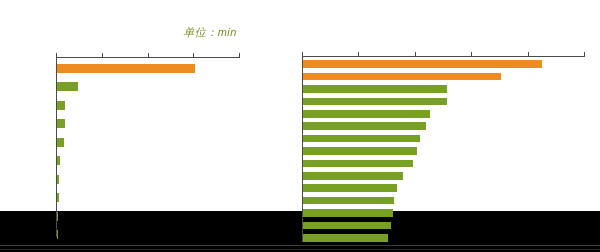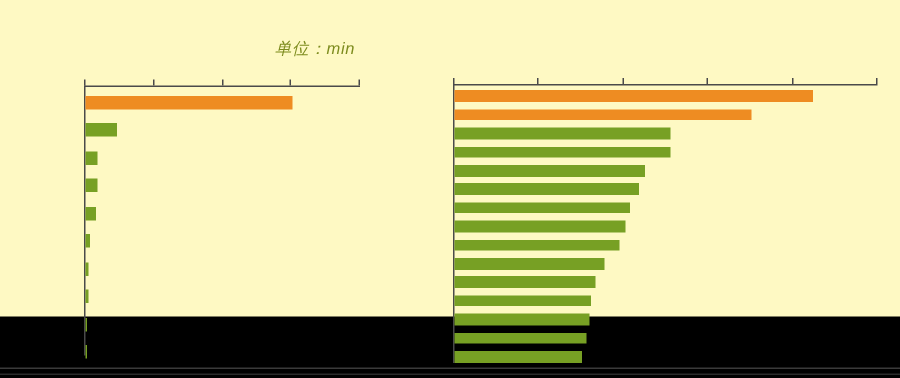--- a/index.html
+++ b/index.html
@@ -13,21 +13,21 @@
     position: relative;
     overflow: hidden;
     font-family: "Liberation Sans", "DejaVu Sans", sans-serif;
   }
 
   #canvas {
     position: absolute;
     left: 0; top: 0;
     width: 600px;
     height: 211px;
-    background: #fef9c3;
+    background: #ffffff;
   }
 
   
   #chart-title {
     position: absolute;
     left: 0;
     top: 25px;
     width: 420px;
     text-align: center;
     font-size: 11px;

